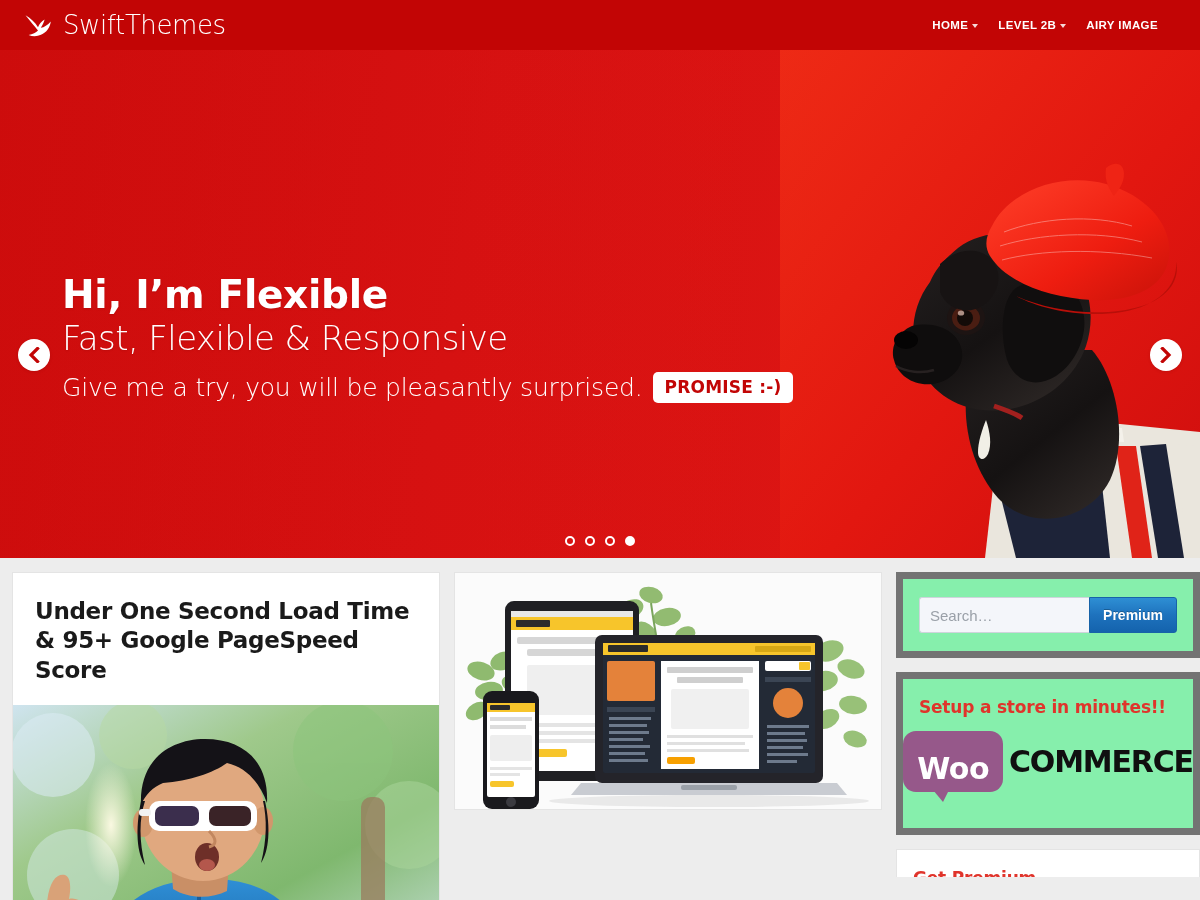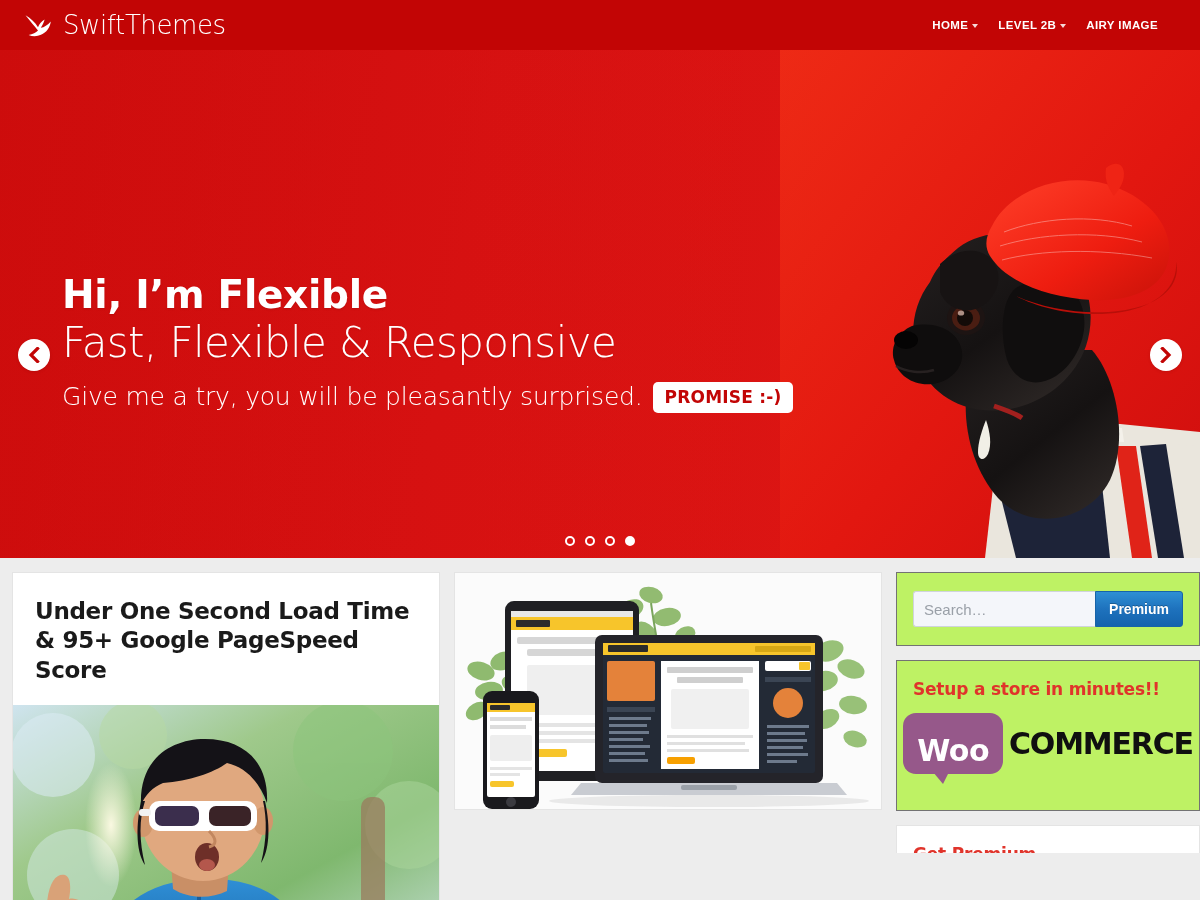--- a/index.html
+++ b/index.html
@@ -126,21 +126,21 @@
     color: #ffffff;
     font-size: 39px;
     font-weight: bold;
     line-height: 1.08;
     letter-spacing: -0.3px;
     text-shadow: 0 1px 2px rgba(120,0,0,0.25);
     font-family: "DejaVu Sans", sans-serif;
   }
   .hero-subtitle {
     color: #ffffff;
-    font-size: 42px;
+    font-size: 34px;
     font-weight: 300;
     line-height: 1.18;
     margin-top: 2px;
     letter-spacing: -0.6px;
     text-shadow: 0 1px 2px rgba(120,0,0,0.22);
     font-family: "DejaVu Sans", sans-serif;
   }
   .hero-descline {
     display: flex;
     align-items: center;
@@ -236,22 +236,22 @@
     width: 100%;
     height: 236px;
     display: block;
     position: relative;
     overflow: hidden;
   }
   .card-media svg { display:block; width:100%; height:100%; }
 
   
   .widget {
-    background: #bef264;
-    border: 1px solid #737373;
+    background: #86efac;
+    border: 7px solid #737373;
     margin-bottom: 14px;
     padding: 18px 16px;
   }
   .search-row {
     display: flex;
     align-items: stretch;
     height: 36px;
   }
   .search-input {
     flex: 1 1 auto;

